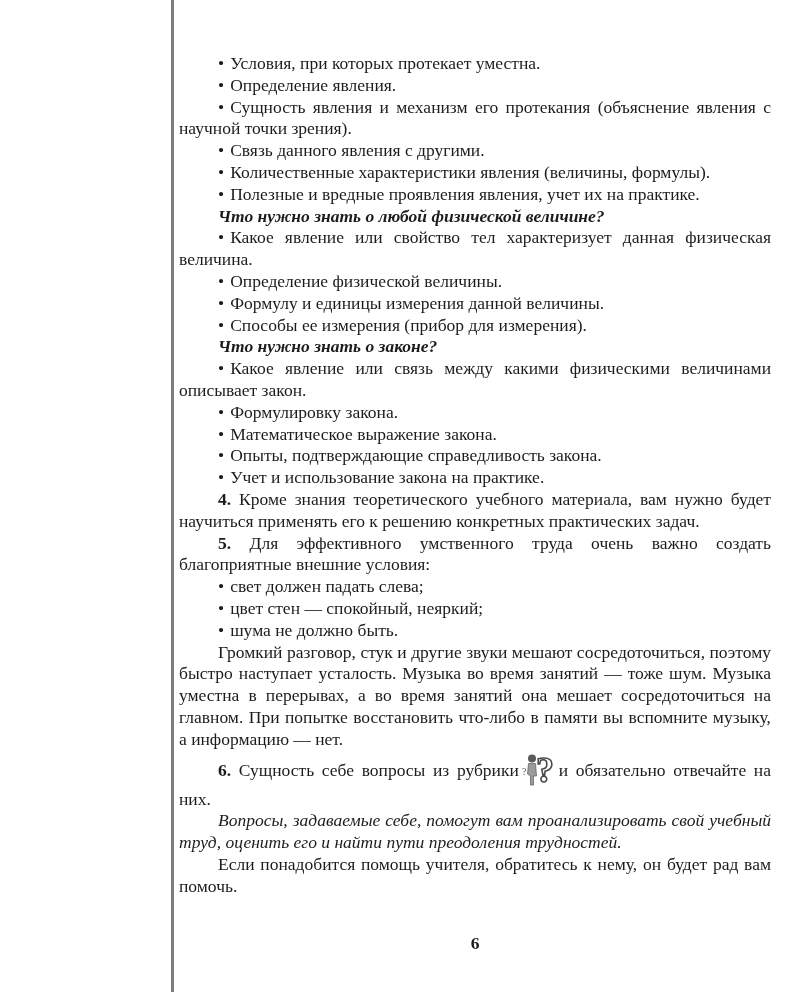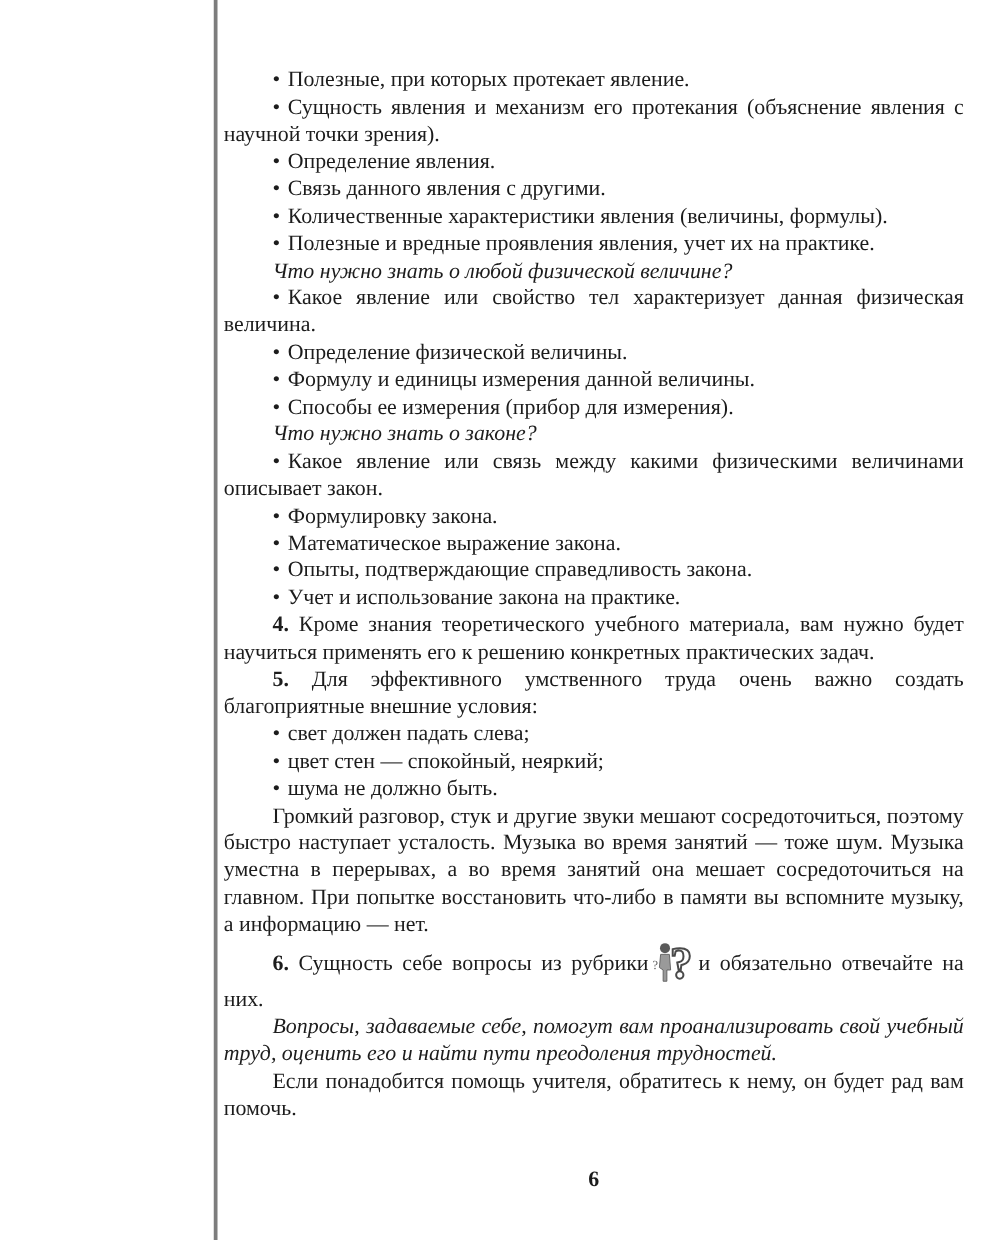--- a/index.html
+++ b/index.html
@@ -13,42 +13,42 @@
     position:absolute;left:171px;top:0;width:3px;height:992px;
     background:#7d7d7d;
   }
   .col{
     position:absolute;left:179px;top:53px;width:592px;
     font-size:17.5px;line-height:21.8px;text-align:justify;
     color:#1c1c1c;
   }
   .col p{margin:0;padding:0;text-indent:39px;}
   .mk{padding-right:6px;}
-  .hd{font-weight:normal;font-style:italic;}
+  .hd{font-weight:bold;font-style:italic;}
   .em{font-weight:normal;font-style:italic;}
   .num{font-weight:bold;}
   .icon-wrap{
     display:inline-block;width:34px;height:38px;
     vertical-align:-13px;margin:0 3px;text-indent:0;
   }
   .pagenum{
     position:absolute;left:179px;top:933px;width:592px;
     text-align:center;font-weight:bold;font-size:17.5px;
   }
 </style>
 </head>
 <body>
 
 <div class="left-rule"></div>
 
 <div class="col">
 
-  <p class="li"><span class="mk">•</span><span>Полезные, при которых протекает явление.</span></p>
+  <p class="li"><span class="mk">•</span><span>Условия, при которых протекает уместна.</span></p>
+  <p class="li"><span class="mk">•</span><span>Определение явления.</span></p>
   <p class="li"><span class="mk">•</span><span>Сущность явления и механизм его протекания (объяснение явления с научной точки зрения).</span></p>
-  <p class="li"><span class="mk">•</span><span>Определение явления.</span></p>
   <p class="li"><span class="mk">•</span><span>Связь данного явления с другими.</span></p>
   <p class="li"><span class="mk">•</span><span>Количественные характеристики явления (величины, формулы).</span></p>
   <p class="li"><span class="mk">•</span><span>Полезные и вредные проявления явления, учет их на практике.</span></p>
 
   <p class="hd">Что нужно знать о любой физической величине?</p>
 
   <p class="li"><span class="mk">•</span><span>Какое явление или свойство тел характеризует данная физическая величина.</span></p>
   <p class="li"><span class="mk">•</span><span>Определение физической величины.</span></p>
   <p class="li"><span class="mk">•</span><span>Формулу и единицы измерения данной величины.</span></p>
   <p class="li"><span class="mk">•</span><span>Способы ее измерения (прибор для измерения).</span></p>

